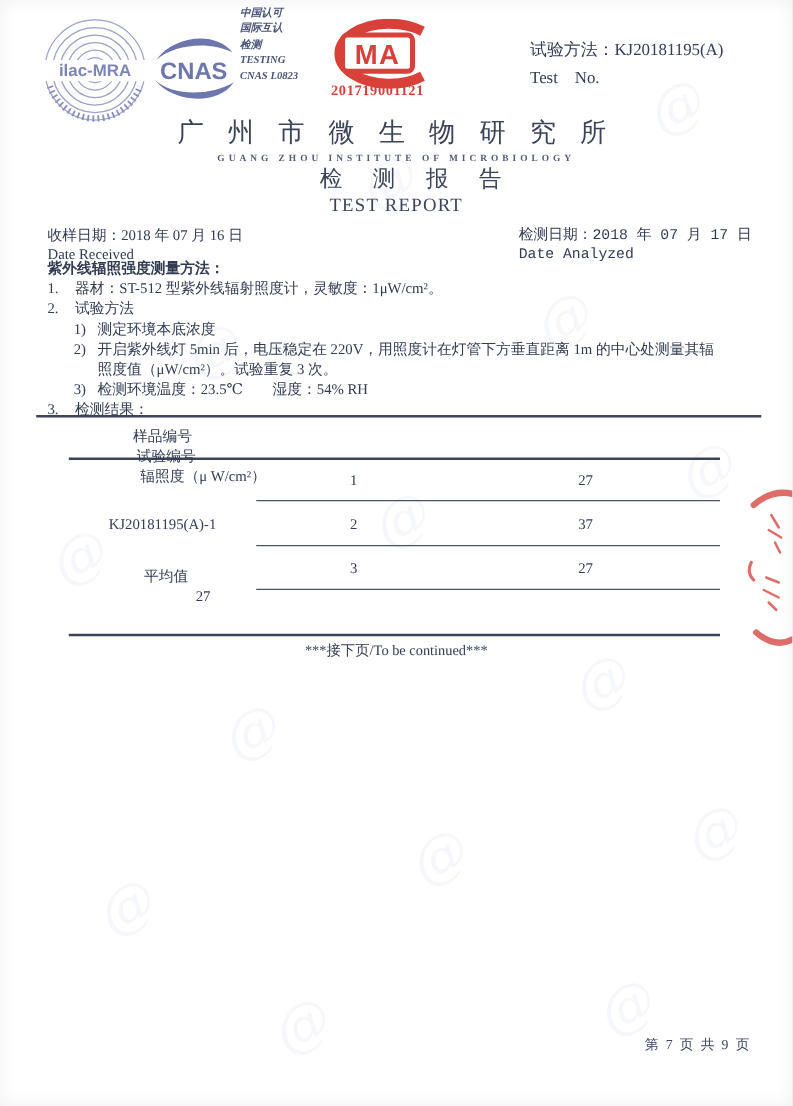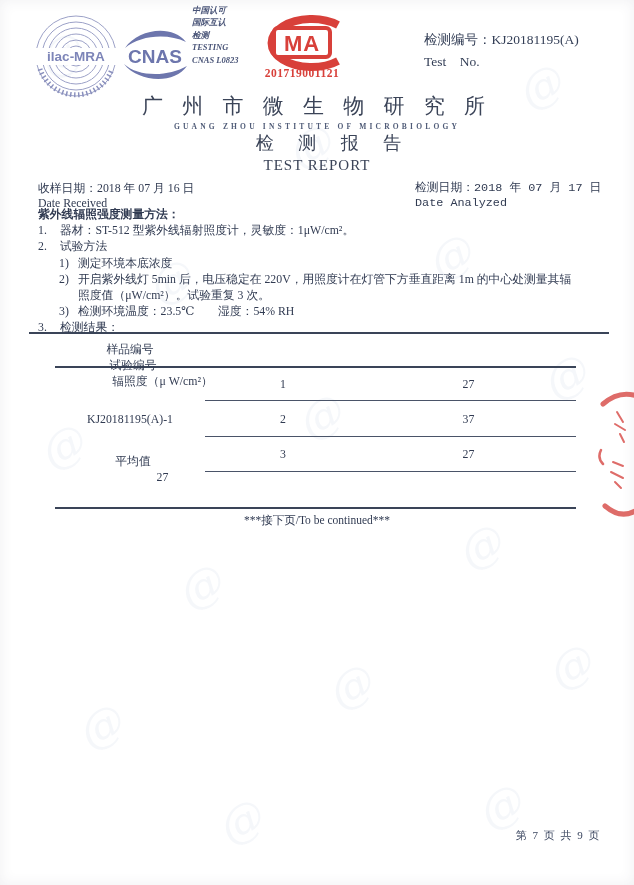--- a/index.html
+++ b/index.html
@@ -131,21 +131,21 @@
     <svg viewBox="0 0 92 56" width="92" height="56">
       <path d="M82 10 A40 24 0 1 0 82 46" fill="none" stroke="#d8403a" stroke-width="8"></path>
       <rect x="18" y="13" width="56" height="29" rx="4" fill="#ffffff" stroke="#d8403a" stroke-width="4"></rect>
       <text x="46" y="36" text-anchor="middle" font-size="22" font-weight="bold" letter-spacing="1" font-family="Liberation Sans, sans-serif" fill="#d8403a">MA</text>
     </svg>
   </div>
   <div class="cma-number">201719001121</div>
 
   <div class="report-no">
     <div class="rn-row">
-      <span>检测编号：</span><span>KJ20181195(A)</span>
+      <span>试验方法：</span><span>KJ20181195(A)</span>
     </div>
     <div class="rn-sub">Test　No.</div>
   </div>
 
   <div class="institute">
     <div class="institute-cn">广 州 市 微 生 物 研 究 所</div>
     <div class="institute-en">GUANG ZHOU INSTITUTE OF MICROBIOLOGY</div>
   </div>
 
   <div class="report-title">

